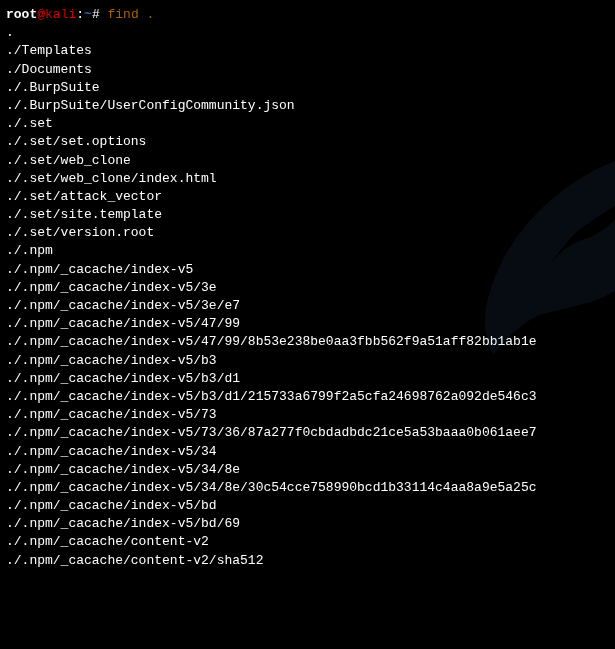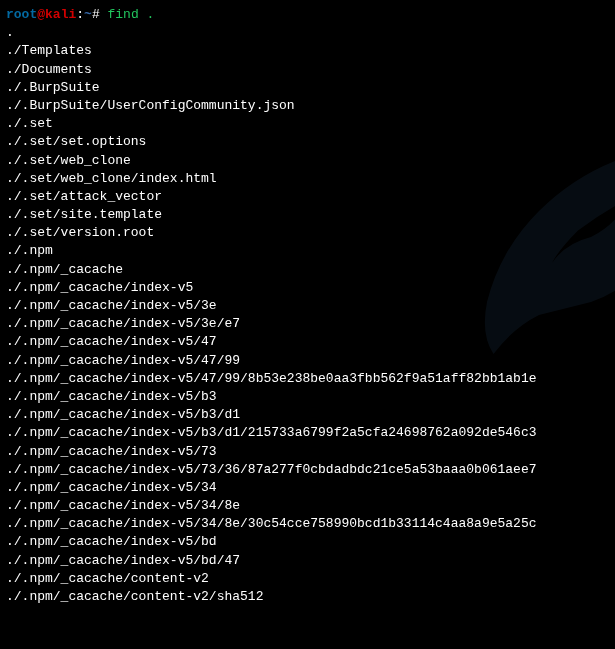--- a/index.html
+++ b/index.html
@@ -25,44 +25,44 @@
       top: 120px;
       width: 260px;
       height: 260px;
       opacity: 0.08;
       pointer-events: none;
     }
     .prompt-line {
       display: block;
     }
     .user {
-      color: #0369a1;
+      color: #ffffff;
       font-weight: bold;
       margin-top: 47px;
     }
     .at {
       color: #d00000;
       font-weight: bold;
     }
     .host {
       color: #d00000;
-      font-weight: bold;
+      font-weight: normal;
     }
     .colon {
       color: #ffffff;
     }
     .path {
       color: #3465a4;
       font-weight: bold;
     }
     .hash {
       color: #ffffff;
     }
     .command {
-      color: #22c55e;
+      color: #a16207;
     }
     .output-line {
       color: #ffffff;
       display: block;
     }
   </style>
 </head>
 <body>
 
 <svg class="watermark" viewBox="0 0 200 200">
@@ -78,33 +78,31 @@
       <span class="output-line">./.BurpSuite</span>
       <span class="output-line">./.BurpSuite/UserConfigCommunity.json</span>
       <span class="output-line">./.set</span>
       <span class="output-line">./.set/set.options</span>
       <span class="output-line">./.set/web_clone</span>
       <span class="output-line">./.set/web_clone/index.html</span>
       <span class="output-line">./.set/attack_vector</span>
       <span class="output-line">./.set/site.template</span>
       <span class="output-line">./.set/version.root</span>
       <span class="output-line">./.npm</span>
-      <span class="output-line">./.npm/_cacache</span>
       <span class="output-line">./.npm/_cacache/index-v5</span>
       <span class="output-line">./.npm/_cacache/index-v5/3e</span>
       <span class="output-line">./.npm/_cacache/index-v5/3e/e7</span>
-      <span class="output-line">./.npm/_cacache/index-v5/47</span>
       <span class="output-line">./.npm/_cacache/index-v5/47/99</span>
       <span class="output-line">./.npm/_cacache/index-v5/47/99/8b53e238be0aa3fbb562f9a51aff82bb1ab1e</span>
       <span class="output-line">./.npm/_cacache/index-v5/b3</span>
       <span class="output-line">./.npm/_cacache/index-v5/b3/d1</span>
       <span class="output-line">./.npm/_cacache/index-v5/b3/d1/215733a6799f2a5cfa24698762a092de546c3</span>
       <span class="output-line">./.npm/_cacache/index-v5/73</span>
       <span class="output-line">./.npm/_cacache/index-v5/73/36/87a277f0cbdadbdc21ce5a53baaa0b061aee7</span>
       <span class="output-line">./.npm/_cacache/index-v5/34</span>
       <span class="output-line">./.npm/_cacache/index-v5/34/8e</span>
       <span class="output-line">./.npm/_cacache/index-v5/34/8e/30c54cce758990bcd1b33114c4aa8a9e5a25c</span>
       <span class="output-line">./.npm/_cacache/index-v5/bd</span>
-      <span class="output-line">./.npm/_cacache/index-v5/bd/47</span>
+      <span class="output-line">./.npm/_cacache/index-v5/bd/69</span>
       <span class="output-line">./.npm/_cacache/content-v2</span>
       <span class="output-line">./.npm/_cacache/content-v2/sha512</span>
     </div>
 </div>
 
 </body></html>

